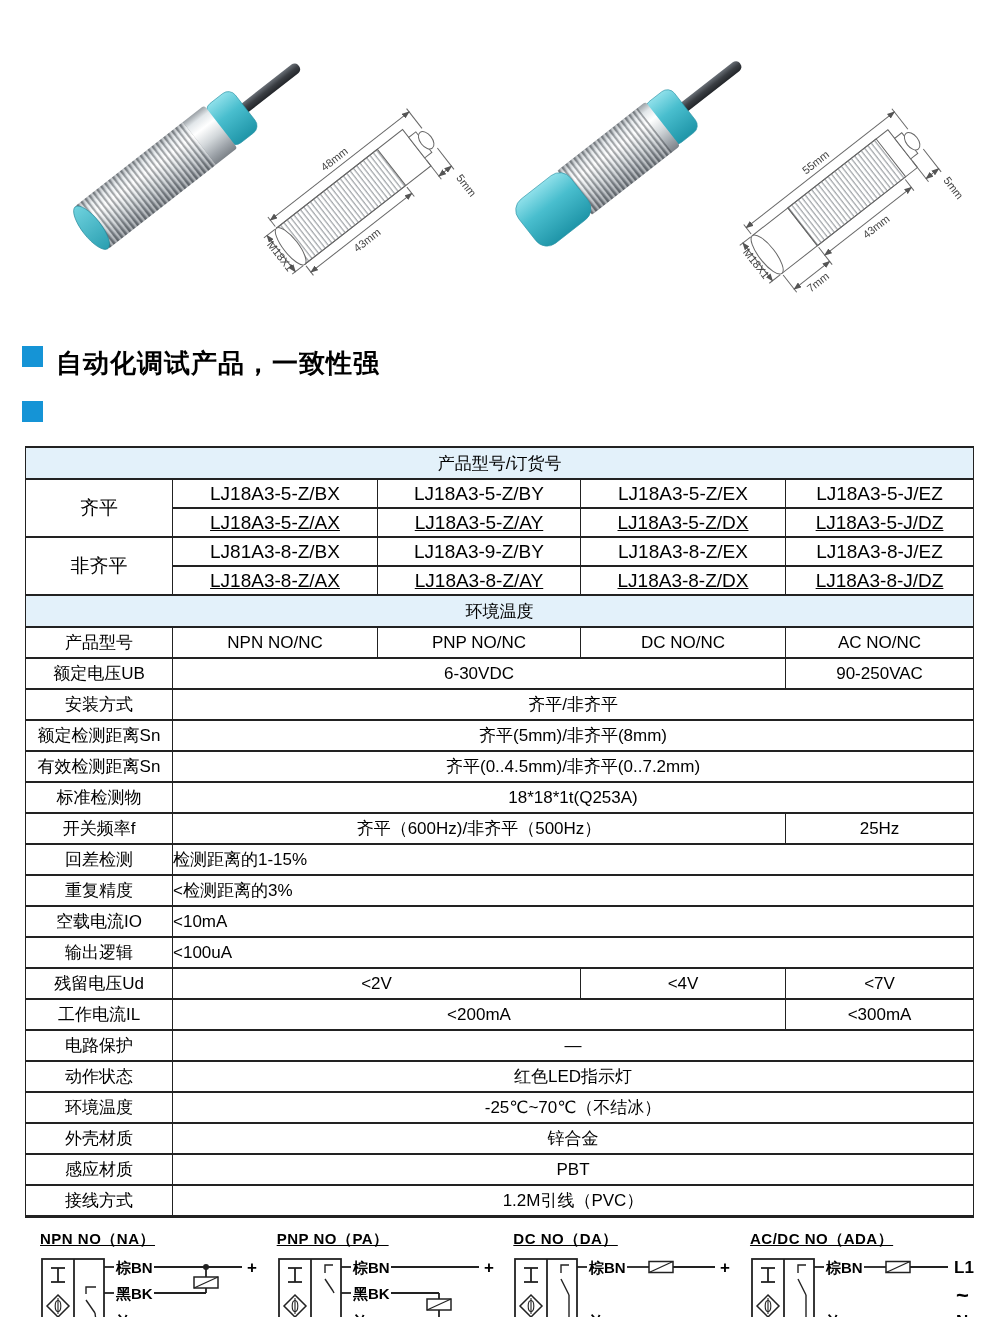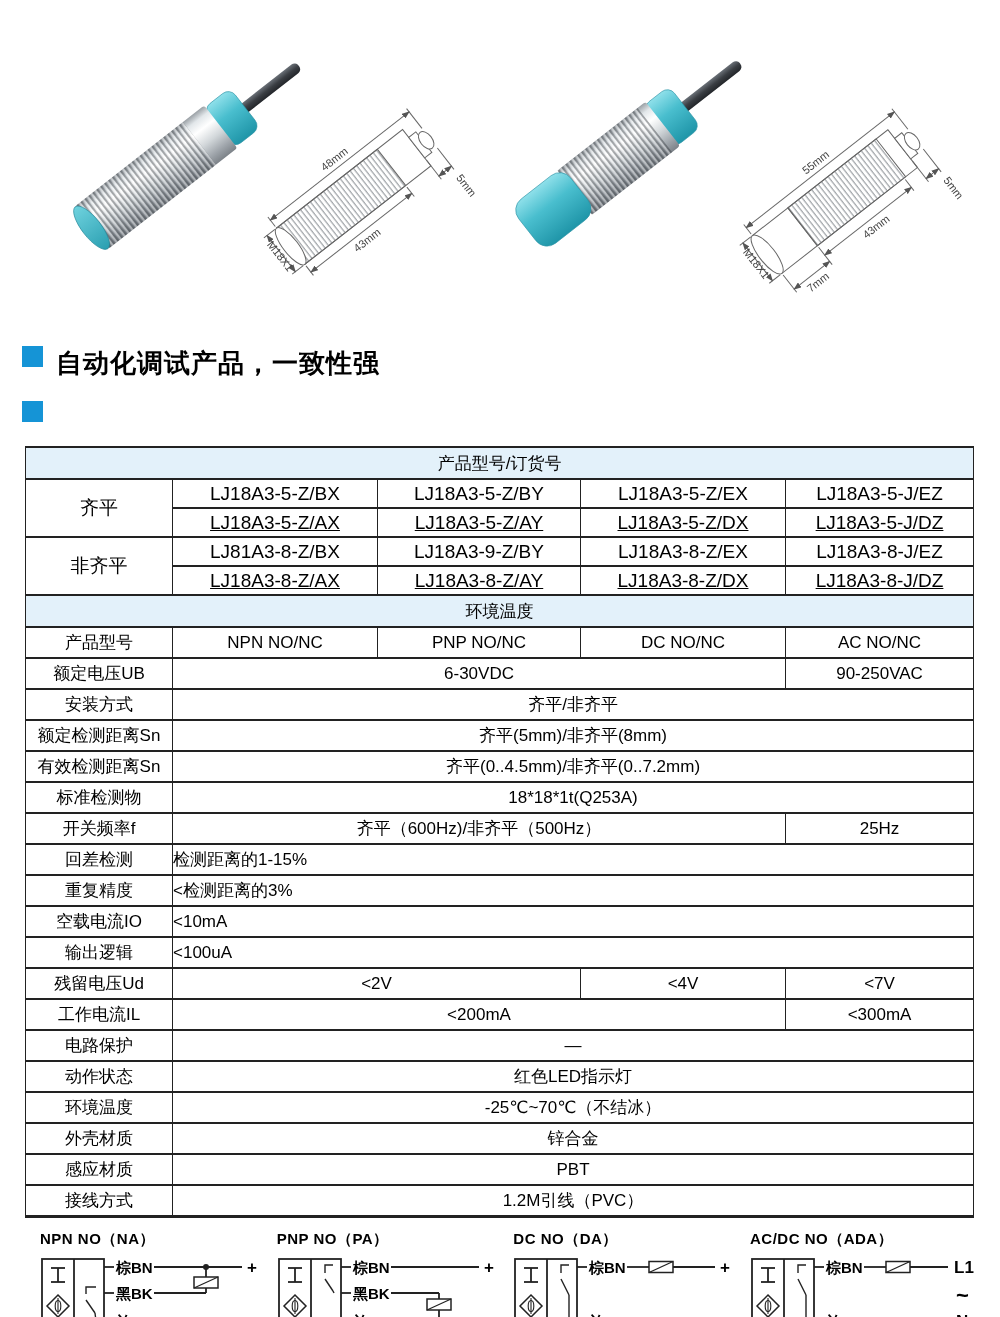--- a/index.html
+++ b/index.html
@@ -29,21 +29,21 @@
   td.glabel { font-size:17px; }
   tr.trow td { height:29px; }
   td.lbl { text-align:left; padding-left:10px; font-weight:600; font-size:17px; }
   td.v3 { padding:0; }
   td.v3 .w3 { width:76.4%; text-align:left; }
   tr.last td { border-bottom-width:3px; }
 
   
   .diagrams { display:flex; justify-content:space-between; padding:12px 20px 0 38px; }
   .diagram { width:232px; }
-  .dg-title { font-size:15px; font-weight:600; letter-spacing:.5px; margin:0 0 4px 2px; color:#000; }
+  .dg-title { font-size:15px; font-weight:600; letter-spacing:.5px; margin:0 0 4px 2px; color:#000;text-decoration:underline; }
   .diagram svg { display:block; }
   .dg-label { font-size:15px; font-weight:600; fill:#000; }
   .dg-term { font-size:17px; font-weight:600; fill:#000; }
   .dg-ac { font-size:22px; font-weight:600; fill:#000; }
   .dim-label { font-size:11px; fill:#444; }
 </style>
 </head>
 <body>
 
 <div class="page">

